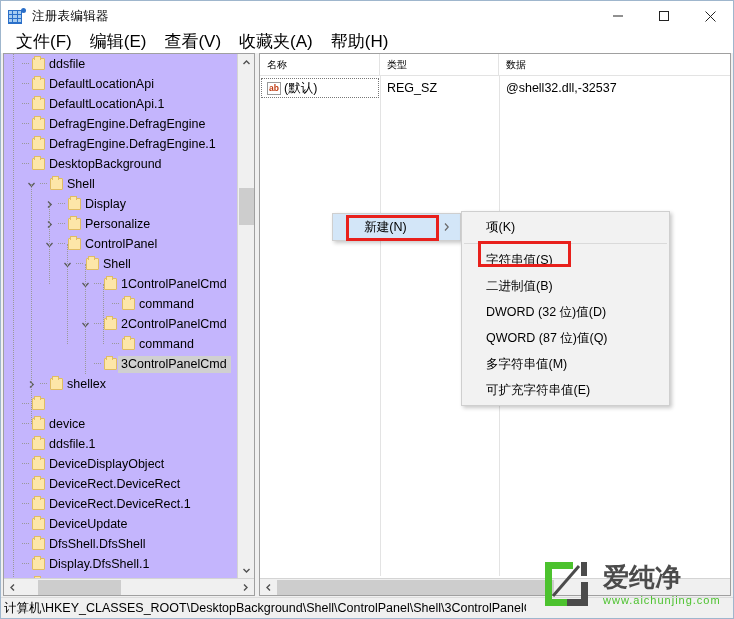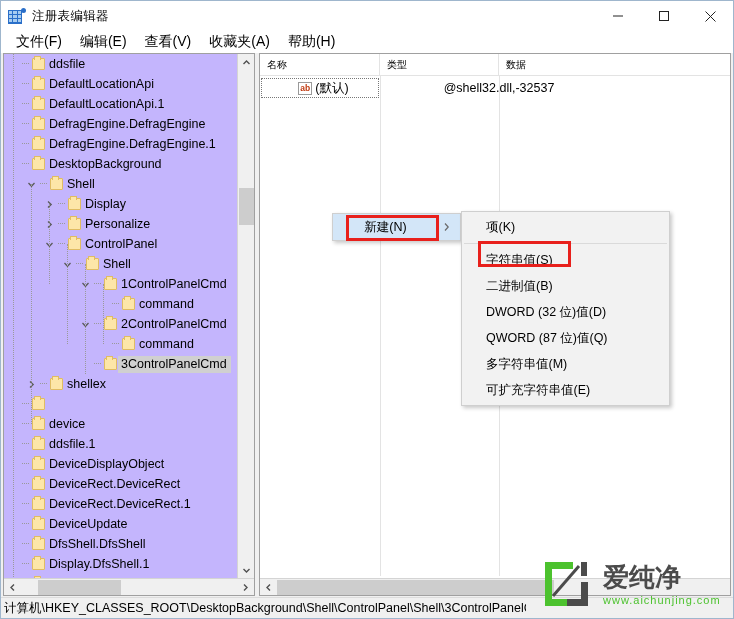--- a/index.html
+++ b/index.html
@@ -65,21 +65,21 @@
 
   
   .menubar {
     position: absolute; left: 0; top: 30px;
     width: 732px; height: 22px;
     background: #ffffff;
     display: flex; align-items: center;
     padding-left: 6px;
   }
   .menubar .mi {
-    font-size: 14px; color: #000;
+    font-size: 17px; color: #000;
     padding: 2px 9px 3px 9px;
     white-space: nowrap;
     text-align: center;
   }
 
   
   .panes {
     position: absolute; left: 0; top: 52px;
     width: 732px; height: 545px;
     background: #f0f0f0;
@@ -176,21 +176,21 @@
   .lrow {
     height: 22px;
     display: flex; align-items: center;
     font-size: 12.5px; color: #000;
     position: relative;
   }
   .lrow .rcell {
     height: 22px;
     display: flex; align-items: center;
     padding-left: 7px;
-    overflow: hidden; white-space: nowrap; justify-content: center;
+    overflow: hidden; white-space: nowrap;
   }
   .focusbox {
     position: absolute; left: 1px; top: 1px;
     height: 20px;
     border: 1px dotted #777;
   }
   .abicon {
     width: 14px; height: 13px;
     border: 1px solid #9a9a9a;
     background: #ffffff;
@@ -657,20 +657,23 @@
       </div>
 
       <div class="gridline" style="left:120px;"></div>
       <div class="gridline" style="left:239px;"></div>
 
       <div class="lrow" style="margin-top:1px;">
         <div class="focusbox" style="width:118px;"></div>
         <div class="rcell" style="width:120px;">
           <span class="abicon">ab</span>
           <span>(默认)</span>
+        </div>
+        <div class="rcell" style="width:119px;">
+          <span>REG_SZ</span>
         </div>
         <div class="rcell" style="width:231px;">
           <span>@shell32.dll,-32537</span>
         </div>
       </div>
 
       <div class="hsb" style="left:0; bottom:0; width:470px;">
         <div class="sbbtn" style="left:0;top:0;width:17px;height:16px;">
           <svg width="9" height="9" viewBox="0 0 9 9">
               <polyline points="6,1.5 3,4.5 6,7.5" fill="none" stroke="#505050" stroke-width="1.4"></polyline>

